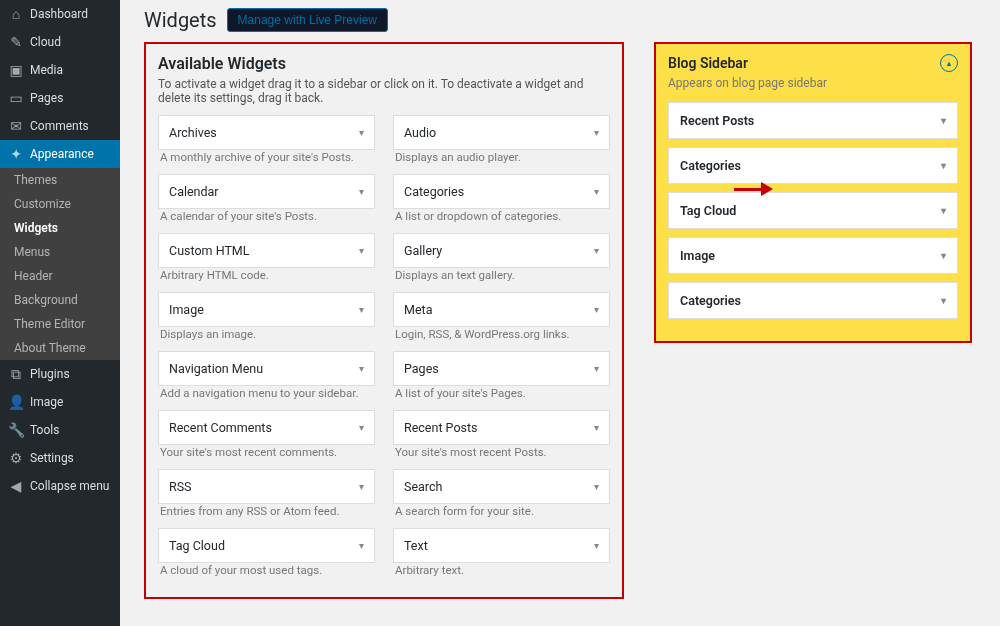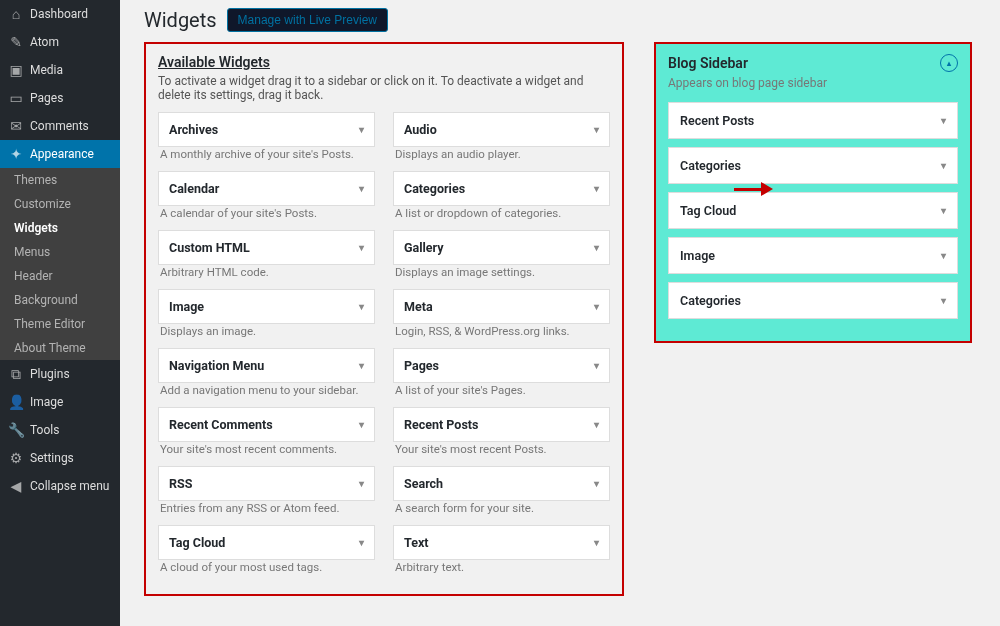--- a/index.html
+++ b/index.html
@@ -66,38 +66,38 @@
   border: 1px solid #0071a1; color: #0071a1; background: #0f172a;
   padding: 4px 10px; font-size: 12px; border-radius: 3px; cursor: pointer;
 }
 .cols { display: flex; gap: 30px; padding: 0 10px; }
 .available-box {
   width: 480px;
   border: 2px solid #c40000;
   padding: 10px 12px;
   background: #f1f1f1;
 }
-.available-box h2 { font-size: 14px; font-weight: 600; color: #23282d; margin-bottom: 4px; text-decoration: underline; }
+.available-box h2 { font-size: 16px; font-weight: 600; color: #23282d; margin-bottom: 4px; }
 .available-box .desc { font-size: 12px; color: #555; margin-bottom: 10px; }
 .widget-grid { display: grid; grid-template-columns: 1fr 1fr; gap: 0 18px; }
 .widget-cell .w-head {
   background: #fff; border: 1px solid #ddd;
   padding: 9px 10px; display: flex; justify-content: space-between; align-items: center;
-  font-size: 12.5px; font-weight: 700; color: #23282d; cursor: pointer; gap: 13px;
+  font-size: 12.5px; font-weight: 400; color: #23282d; cursor: pointer; gap: 13px;
 }
 .widget-cell .w-desc {
   font-size: 11.5px; color: #777; padding: 0 2px 10px;
 }
 .tri { color: #888; font-size: 10px; }
 
 .sidebar-box {
   width: 318px;
   border: 2px solid #c40000;
   padding: 10px 12px 14px;
-  background: #5eead4;
+  background: #fde047;
   align-self: flex-start;
 }
 .sb-head { display: flex; justify-content: space-between; align-items: center; }
 .sb-head h3 { font-size: 14px; font-weight: 600; color: #23282d; }
 .sb-desc { font-size: 12px; color: #777; margin: 4px 0 12px; }
 .sb-widget {
   background: #fff; border: 1px solid #ddd;
   padding: 10px 11px; display: flex; justify-content: space-between; align-items: center;
   font-size: 12.5px; font-weight: 600; color: #23282d; margin-bottom: 8px; cursor: pointer;
 }
@@ -123,21 +123,21 @@
 </head>
 <body>
 
 <div class="admin-sidebar" id="admin-sidebar">
     <div class="item">
       <span class="ic">⌂</span>
       <span>Dashboard</span>
     </div>
     <div class="item">
       <span class="ic">✎</span>
-      <span>Atom</span>
+      <span>Cloud</span>
     </div>
     <div class="item">
       <span class="ic">▣</span>
       <span>Media</span>
     </div>
     <div class="item">
       <span class="ic">▭</span>
       <span>Pages</span>
     </div>
     <div class="item">
@@ -222,21 +222,21 @@
       <span>Custom HTML</span>
       <span class="tri">▾</span>
     </div>
     <div class="w-desc">Arbitrary HTML code.</div>
           </div>
           <div class="widget-cell">
     <div class="w-head">
       <span>Gallery</span>
       <span class="tri">▾</span>
     </div>
-    <div class="w-desc">Displays an image settings.</div>
+    <div class="w-desc">Displays an text gallery.</div>
           </div>
           <div class="widget-cell">
     <div class="w-head">
       <span>Image</span>
       <span class="tri">▾</span>
     </div>
     <div class="w-desc">Displays an image.</div>
           </div>
           <div class="widget-cell">
     <div class="w-head">

